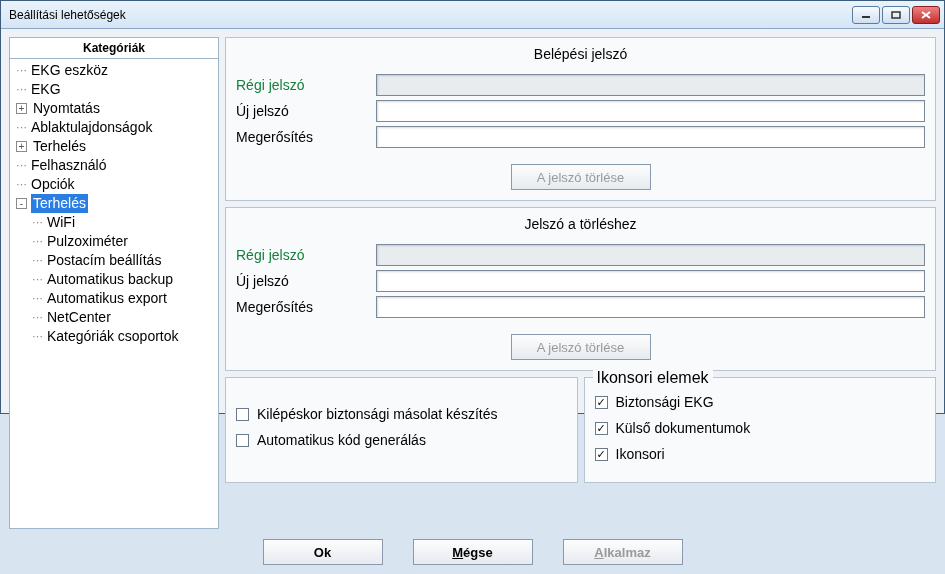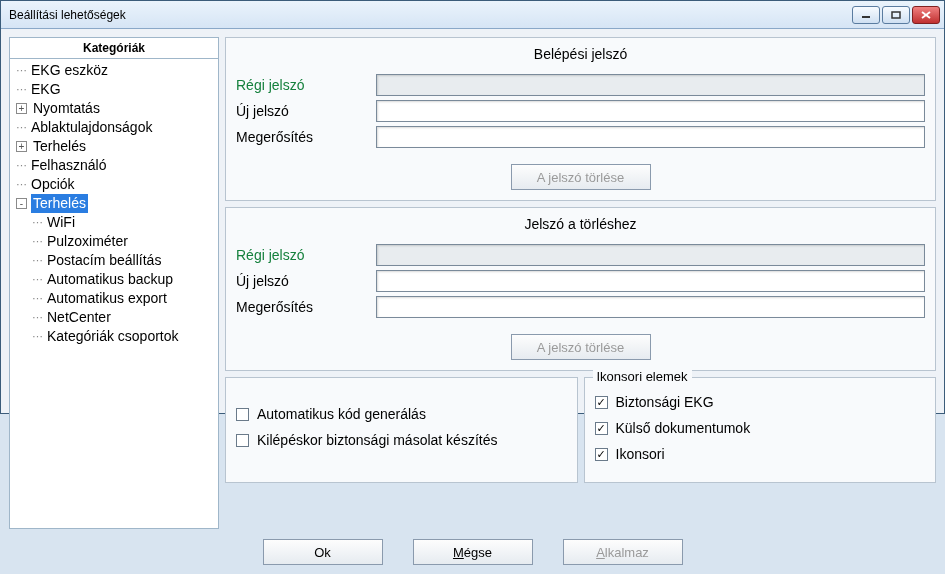--- a/index.html
+++ b/index.html
@@ -147,42 +147,42 @@
   padding: 6px 10px 10px 10px;
   position: relative;
   background: #f8fafc;
   flex: 1;
 }
 .fieldset .legend {
   position: absolute;
   top: -9px; left: 8px;
   background: #f8fafc;
   padding: 0 4px;
-  font-size: 13px;
+  font-size: 16px;
 }
 .chk {
   display: flex; align-items: center;
   gap: 8px;
   margin: 10px 0;
   font-size: 14px;
 }
 .chkbox {
   width: 13px; height: 13px;
   border: 1px solid #6a7a8a;
   background: #fff;
   display: flex; align-items: center; justify-content: center;
   font-size: 11px; line-height: 11px;
 }
 .bottombtns {
   display: flex;
   justify-content: center;
   gap: 30px;
   padding: 4px 0 2px 0;
 }
-.bottombtns .btn { min-width: 120px; }
+.bottombtns .btn { min-width: 120px; font-weight: bold; }
 .underline { text-decoration: underline; }
 </style>
 </head>
 <body>
 
 <div class="winouter">
   <div class="titlebar">
     <div class="titlebar-text">Beállítási lehetőségek</div>
     <div class="winbtns">
       <div class="winbtn">
@@ -310,25 +310,25 @@
           </div>
           <div class="btnrow">
             <button class="btn" disabled="">A jelszó törlése</button>
           </div>
         </div>
 
         <div class="lowergrid">
           <div class="group" style="padding-top:18px;">
             <div class="chk">
               <div class="chkbox"></div>
+              <span>Kilépéskor biztonsági másolat készítés</span>
+            </div>
+            <div class="chk">
+              <div class="chkbox"></div>
               <span>Automatikus kód generálás</span>
-            </div>
-            <div class="chk">
-              <div class="chkbox"></div>
-              <span>Kilépéskor biztonsági másolat készítés</span>
             </div>
           </div>
 
           <div class="fieldset">
             <div class="legend">Ikonsori elemek</div>
             <div class="chk">
               <div class="chkbox">✓</div>
               <span>Biztonsági EKG</span>
             </div>
             <div class="chk">

